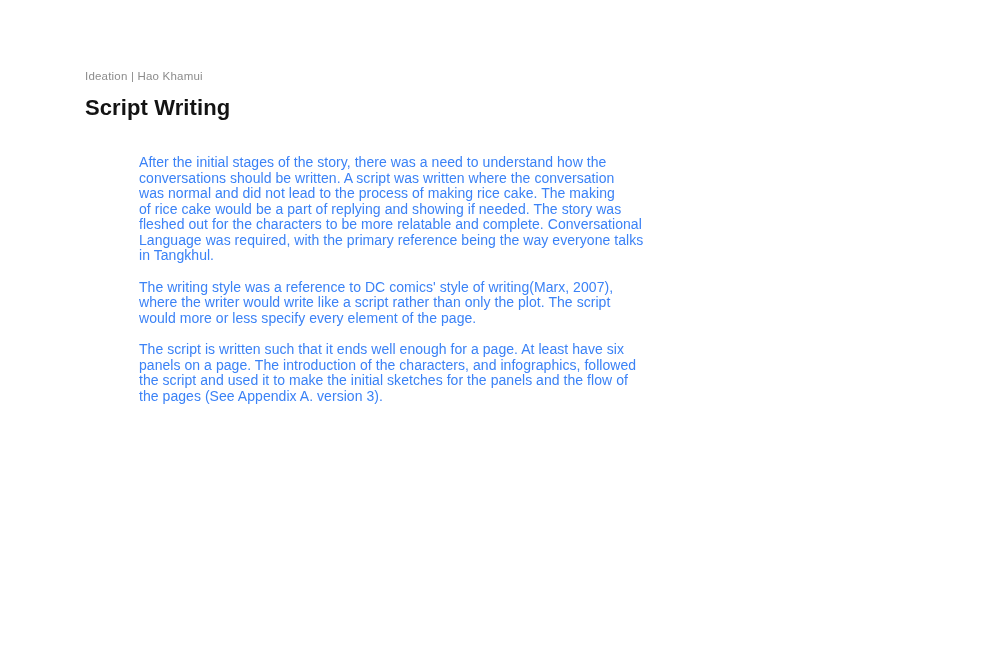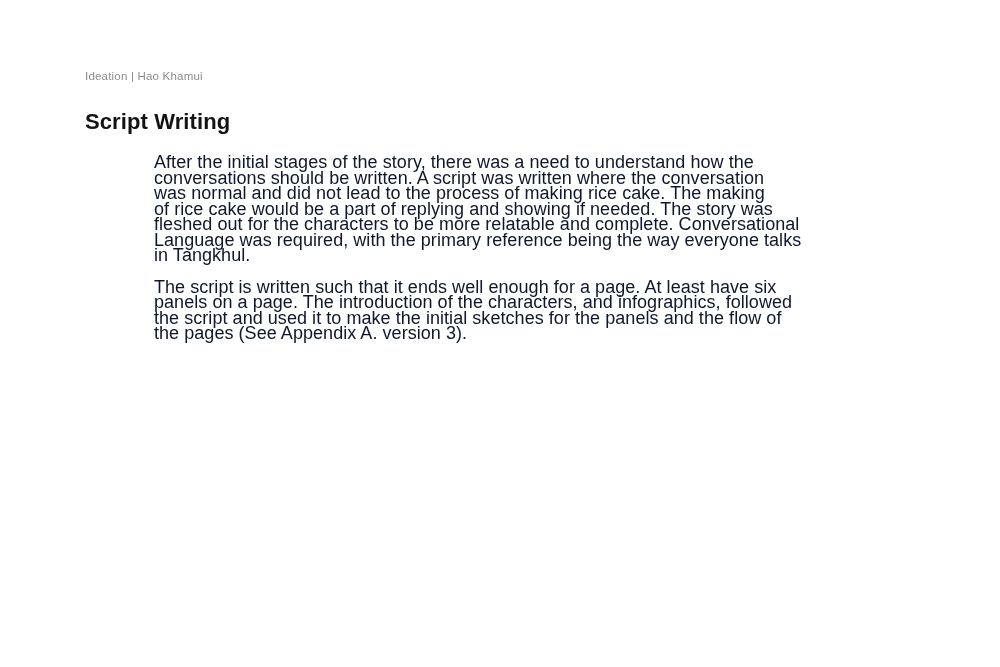--- a/index.html
+++ b/index.html
@@ -21,33 +21,33 @@
     left: 69px;
     top: 54px;
     font-size: 11.5px;
     letter-spacing: 0.2px;
     color: #8c8c8c;
     font-weight: 400;
   }
   .page-title {
     position: absolute;
     left: 69px;
-    top: 93px;
+    top: 79px;
     font-size: 22px;
     font-weight: 700;
     color: #131313;
     letter-spacing: 0.1px;
   }
   .body-text {
     position: absolute;
-    left: 130px;
+    left: 115px;
     top: 131px;
-    font-size: 18px;
+    font-size: 14px;
     line-height: 15.5px;
-    color: #0f172a;
+    color: #3b82f6;
     letter-spacing: 0.05px;
     white-space: nowrap;
   }
   .body-text p { margin: 0; }
   .page-number {
     position: absolute;
     left: 0;
     top: 651px;
     width: 1000px;
     text-align: center;
@@ -58,17 +58,18 @@
 </head>
 <body>
 
 <div class="page">
   <div class="breadcrumb">Ideation | Hao Khamui</div>
 
   <h1 class="page-title">Script Writing</h1>
 
   <div class="body-text">
       <p>After the initial stages of the story, there was a need to understand how the<br>conversations should be written. A script was written where the conversation<br>was normal and did not lead to the process of making rice cake. The making<br>of rice cake would be a part of replying and showing if needed. The story was<br>fleshed out for the characters to be more relatable and complete. Conversational<br>Language was required, with the primary reference being the way everyone talks<br>in Tangkhul.</p>
+      <p>The writing style was a reference to DC comics' style of writing(Marx, 2007),<br>where the writer would write like a script rather than only the plot. The script<br>would more or less specify every element of the page.</p>
       <p>The script is written such that it ends well enough for a page. At least have six<br>panels on a page. The introduction of the characters, and infographics, followed<br>the script and used it to make the initial sketches for the panels and the flow of<br>the pages (See Appendix A. version 3).</p>
     </div>
 
   <div class="page-number">39</div>
 </div>
 
 </body></html>

